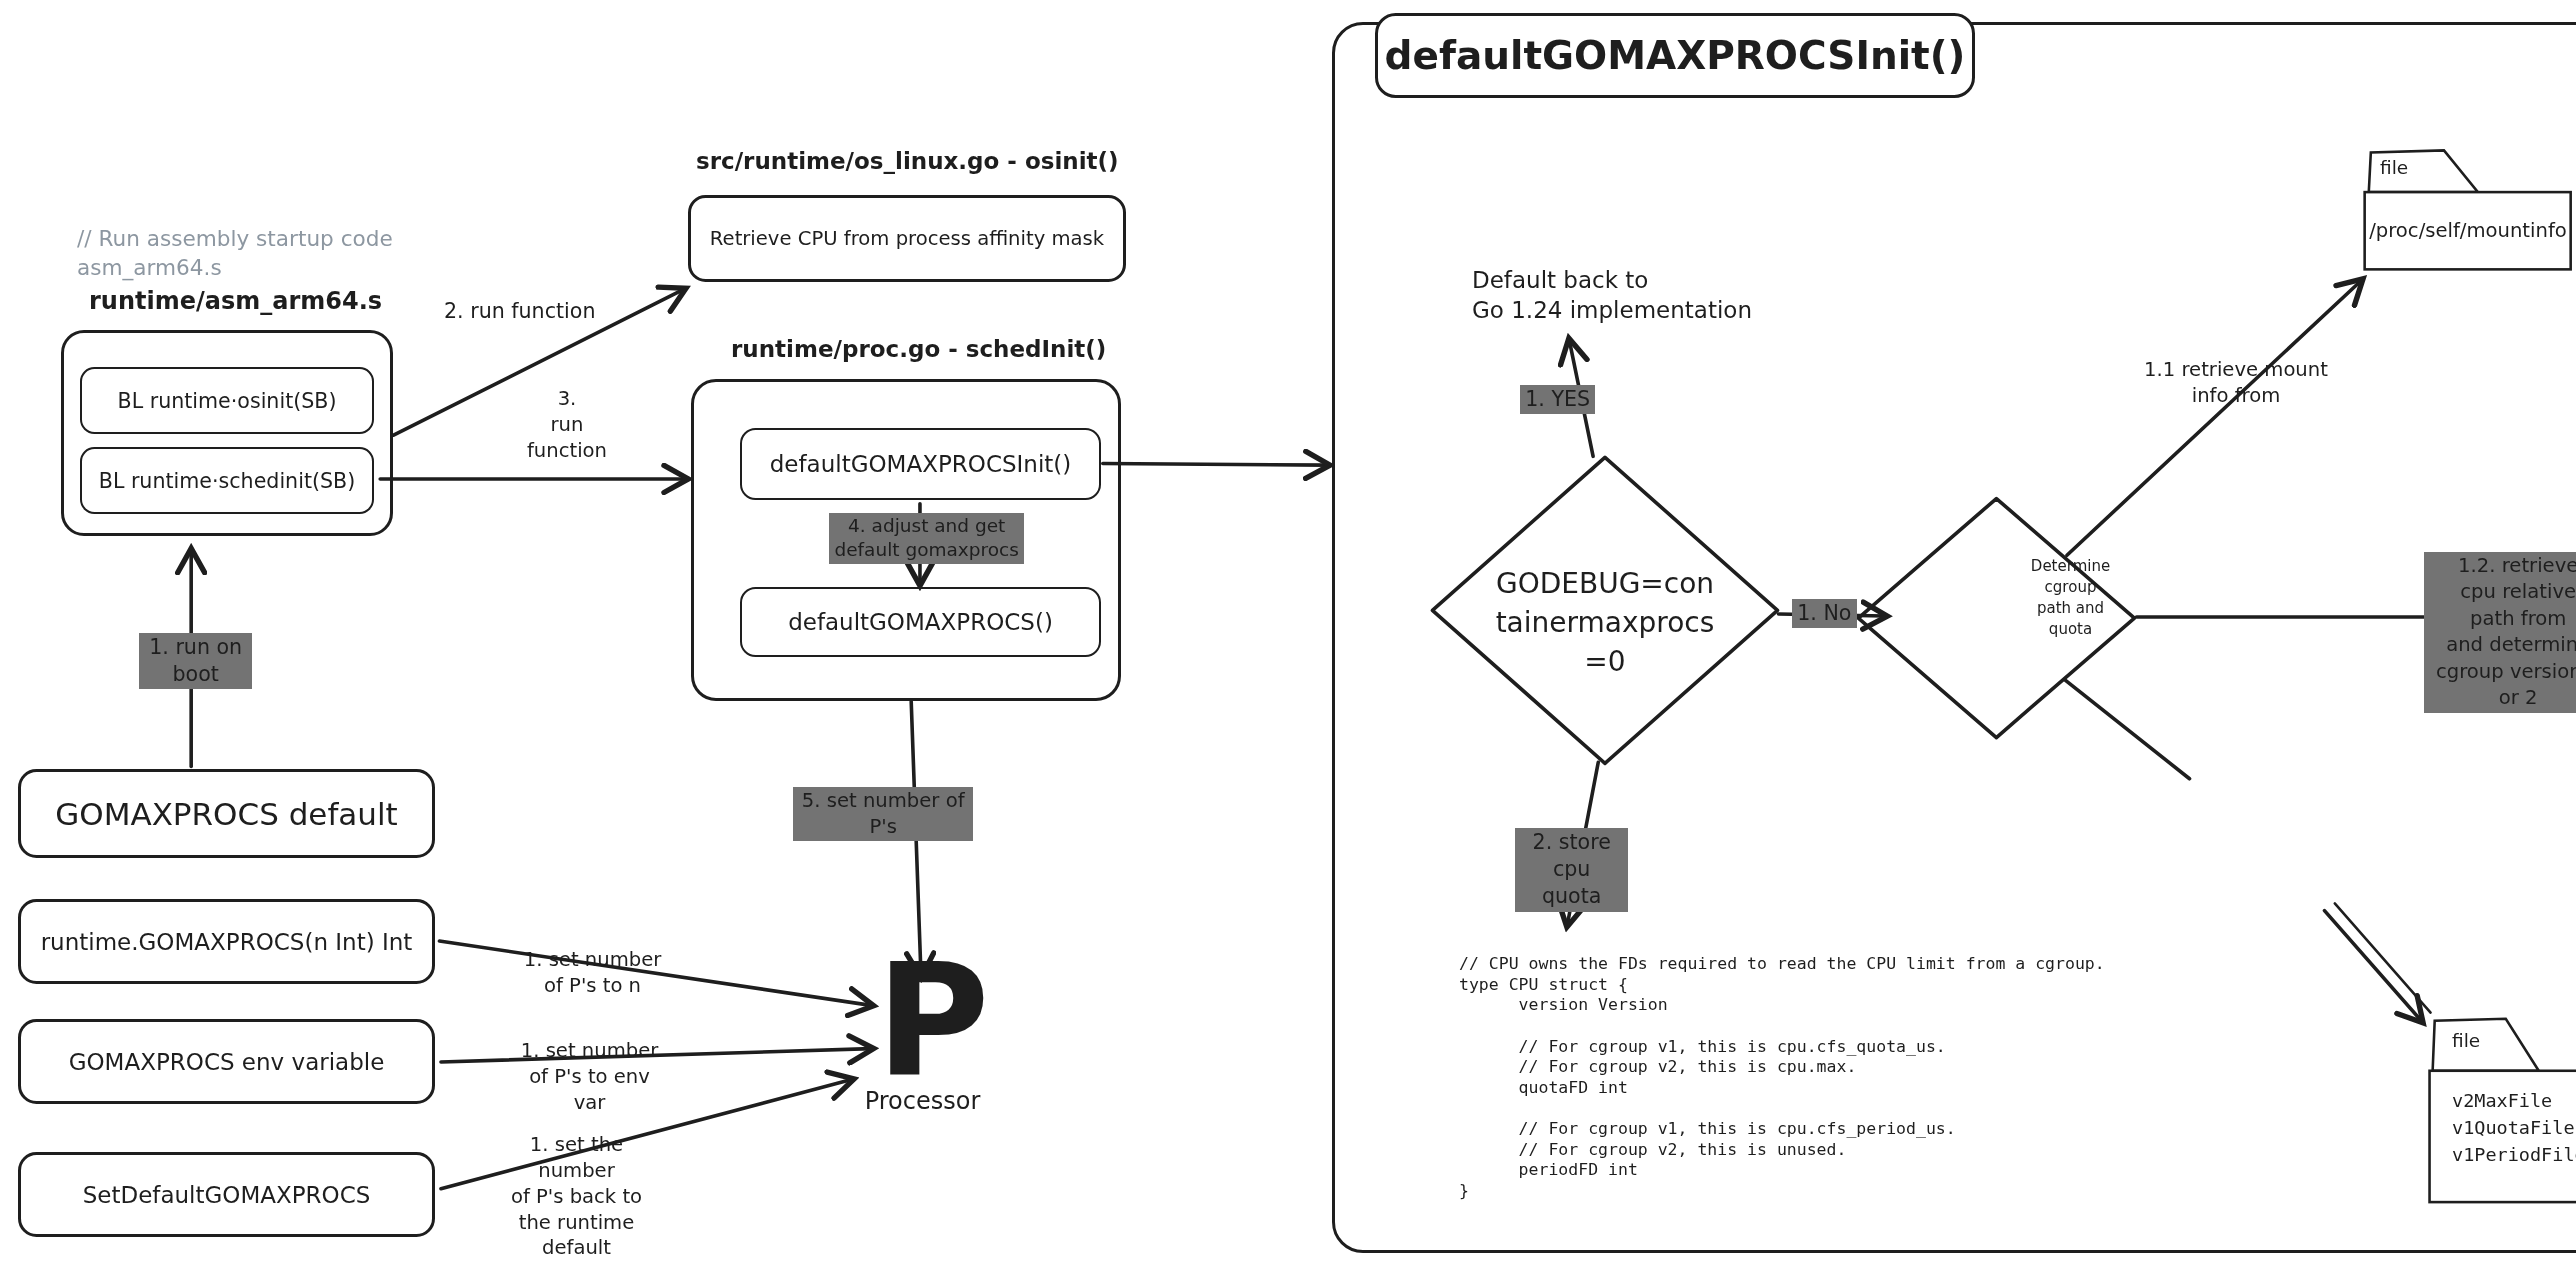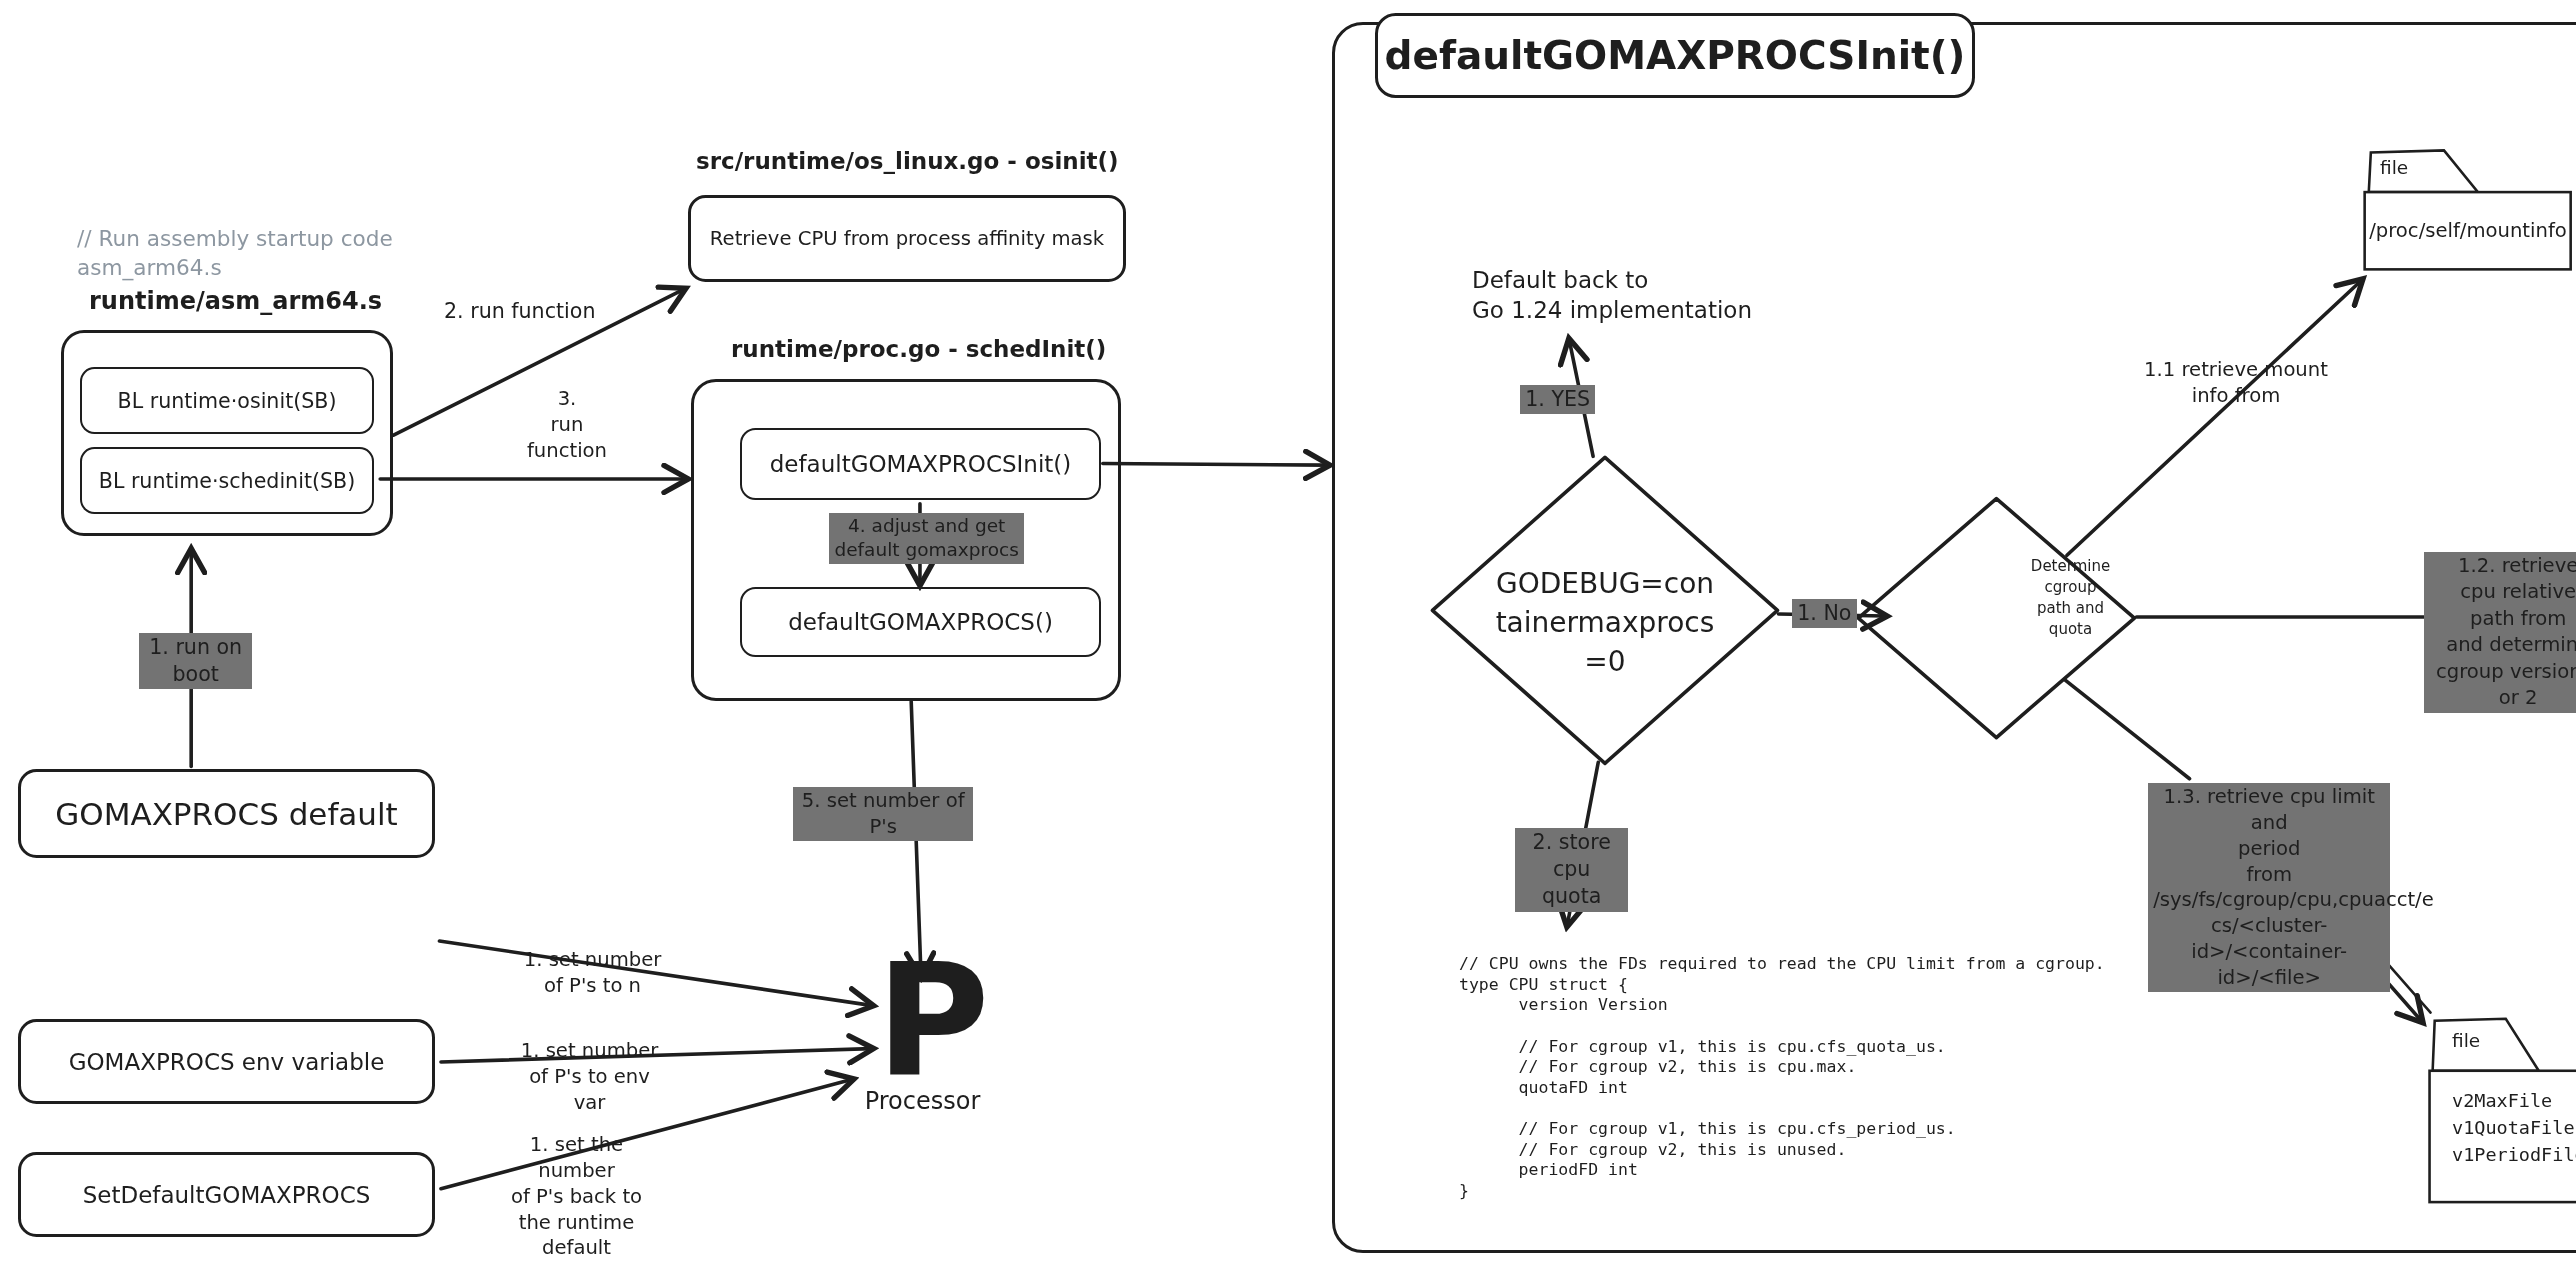--- a/index.html
+++ b/index.html
@@ -62,20 +62,23 @@
   <div class="box" style="left:691px;top:379px;width:430px;height:322px;border-radius:25px;"></div>
   <div class="box" style="left:740px;top:428px;width:361px;height:72px;border-width:2.6px;border-radius:15.5px;font-size:23px;">
     <span>defaultGOMAXPROCSInit()</span>
   </div>
   <div class="box" style="left:740px;top:587px;width:361px;height:70px;border-width:2.6px;border-radius:15.5px;font-size:23px;">
     <span>defaultGOMAXPROCS()</span>
   </div>
 
   <div class="box" style="left:18px;top:769px;width:417px;height:89px;font-size:31px;">
     <span>GOMAXPROCS default</span>
+  </div>
+  <div class="box" style="left:18px;top:899px;width:417px;height:85px;font-size:23px;">
+    <span>runtime.GOMAXPROCS(n Int) Int</span>
   </div>
   <div class="box" style="left:18px;top:1019px;width:417px;height:85px;font-size:23px;">
     <span>GOMAXPROCS env variable</span>
   </div>
   <div class="box" style="left:18px;top:1152px;width:417px;height:85px;font-size:23px;">
     <span>SetDefaultGOMAXPROCS</span>
   </div>
 
   <div class="box" style="left:1332px;top:21.6px;width:1958px;height:1231px;border-width:3.6px;border-radius:31px;"></div>
   <div class="box" style="left:1375px;top:13px;width:600px;height:85px;border-width:3.6px;border-radius:20.6px;font-size:39px;font-weight:bold;z-index:2;">
@@ -171,26 +174,20 @@
 
   <div class="lbl" style="left:2380px;top:156px;font-size:18.5px;">file</div>
   <div class="lbl ctr" style="left:2365px;top:218px;width:206px;font-size:19.6px;">/proc/self/mountinfo</div>
 
   <div class="lbl ctr wbg" style="left:2424px;top:552px;width:178px;font-size:19.6px;line-height:1.35;">1.2. retrieve
 cpu relative
 path from
 and determine
 cgroup version 1 or 2</div>
 
-  <div class="lbl ctr wbg" style="left:2148px;top:783px;width:232px;font-size:19.6px;line-height:1.32;">1.3. retrieve cpu limit and
-period
-from
-/sys/fs/cgroup/cpu,cpuacct/e
-cs/&lt;cluster-id&gt;/&lt;container-
-id&gt;/&lt;file&gt;</div>
   <div class="lbl ctr wbg" style="left:1515px;top:828px;width:103px;font-size:20.6px;">2. store
 cpu quota</div>
 
   <div class="lbl" style="left:2452px;top:1029px;font-size:18.5px;">file</div>
   <div class="lbl code" style="left:2452px;top:1088px;font-size:18.5px;line-height:1.45;">v2MaxFile    = "cpu.max"
 v1QuotaFile  = "cpu.cfs_quota_us"
 v1PeriodFile = "cpu.cfs_period_us"</div>
 
   <div class="lbl code" style="left:1459px;top:954px;font-size:16.5px;line-height:1.25;">// CPU owns the FDs required to read the CPU limit from a cgroup.
 type CPU struct {

